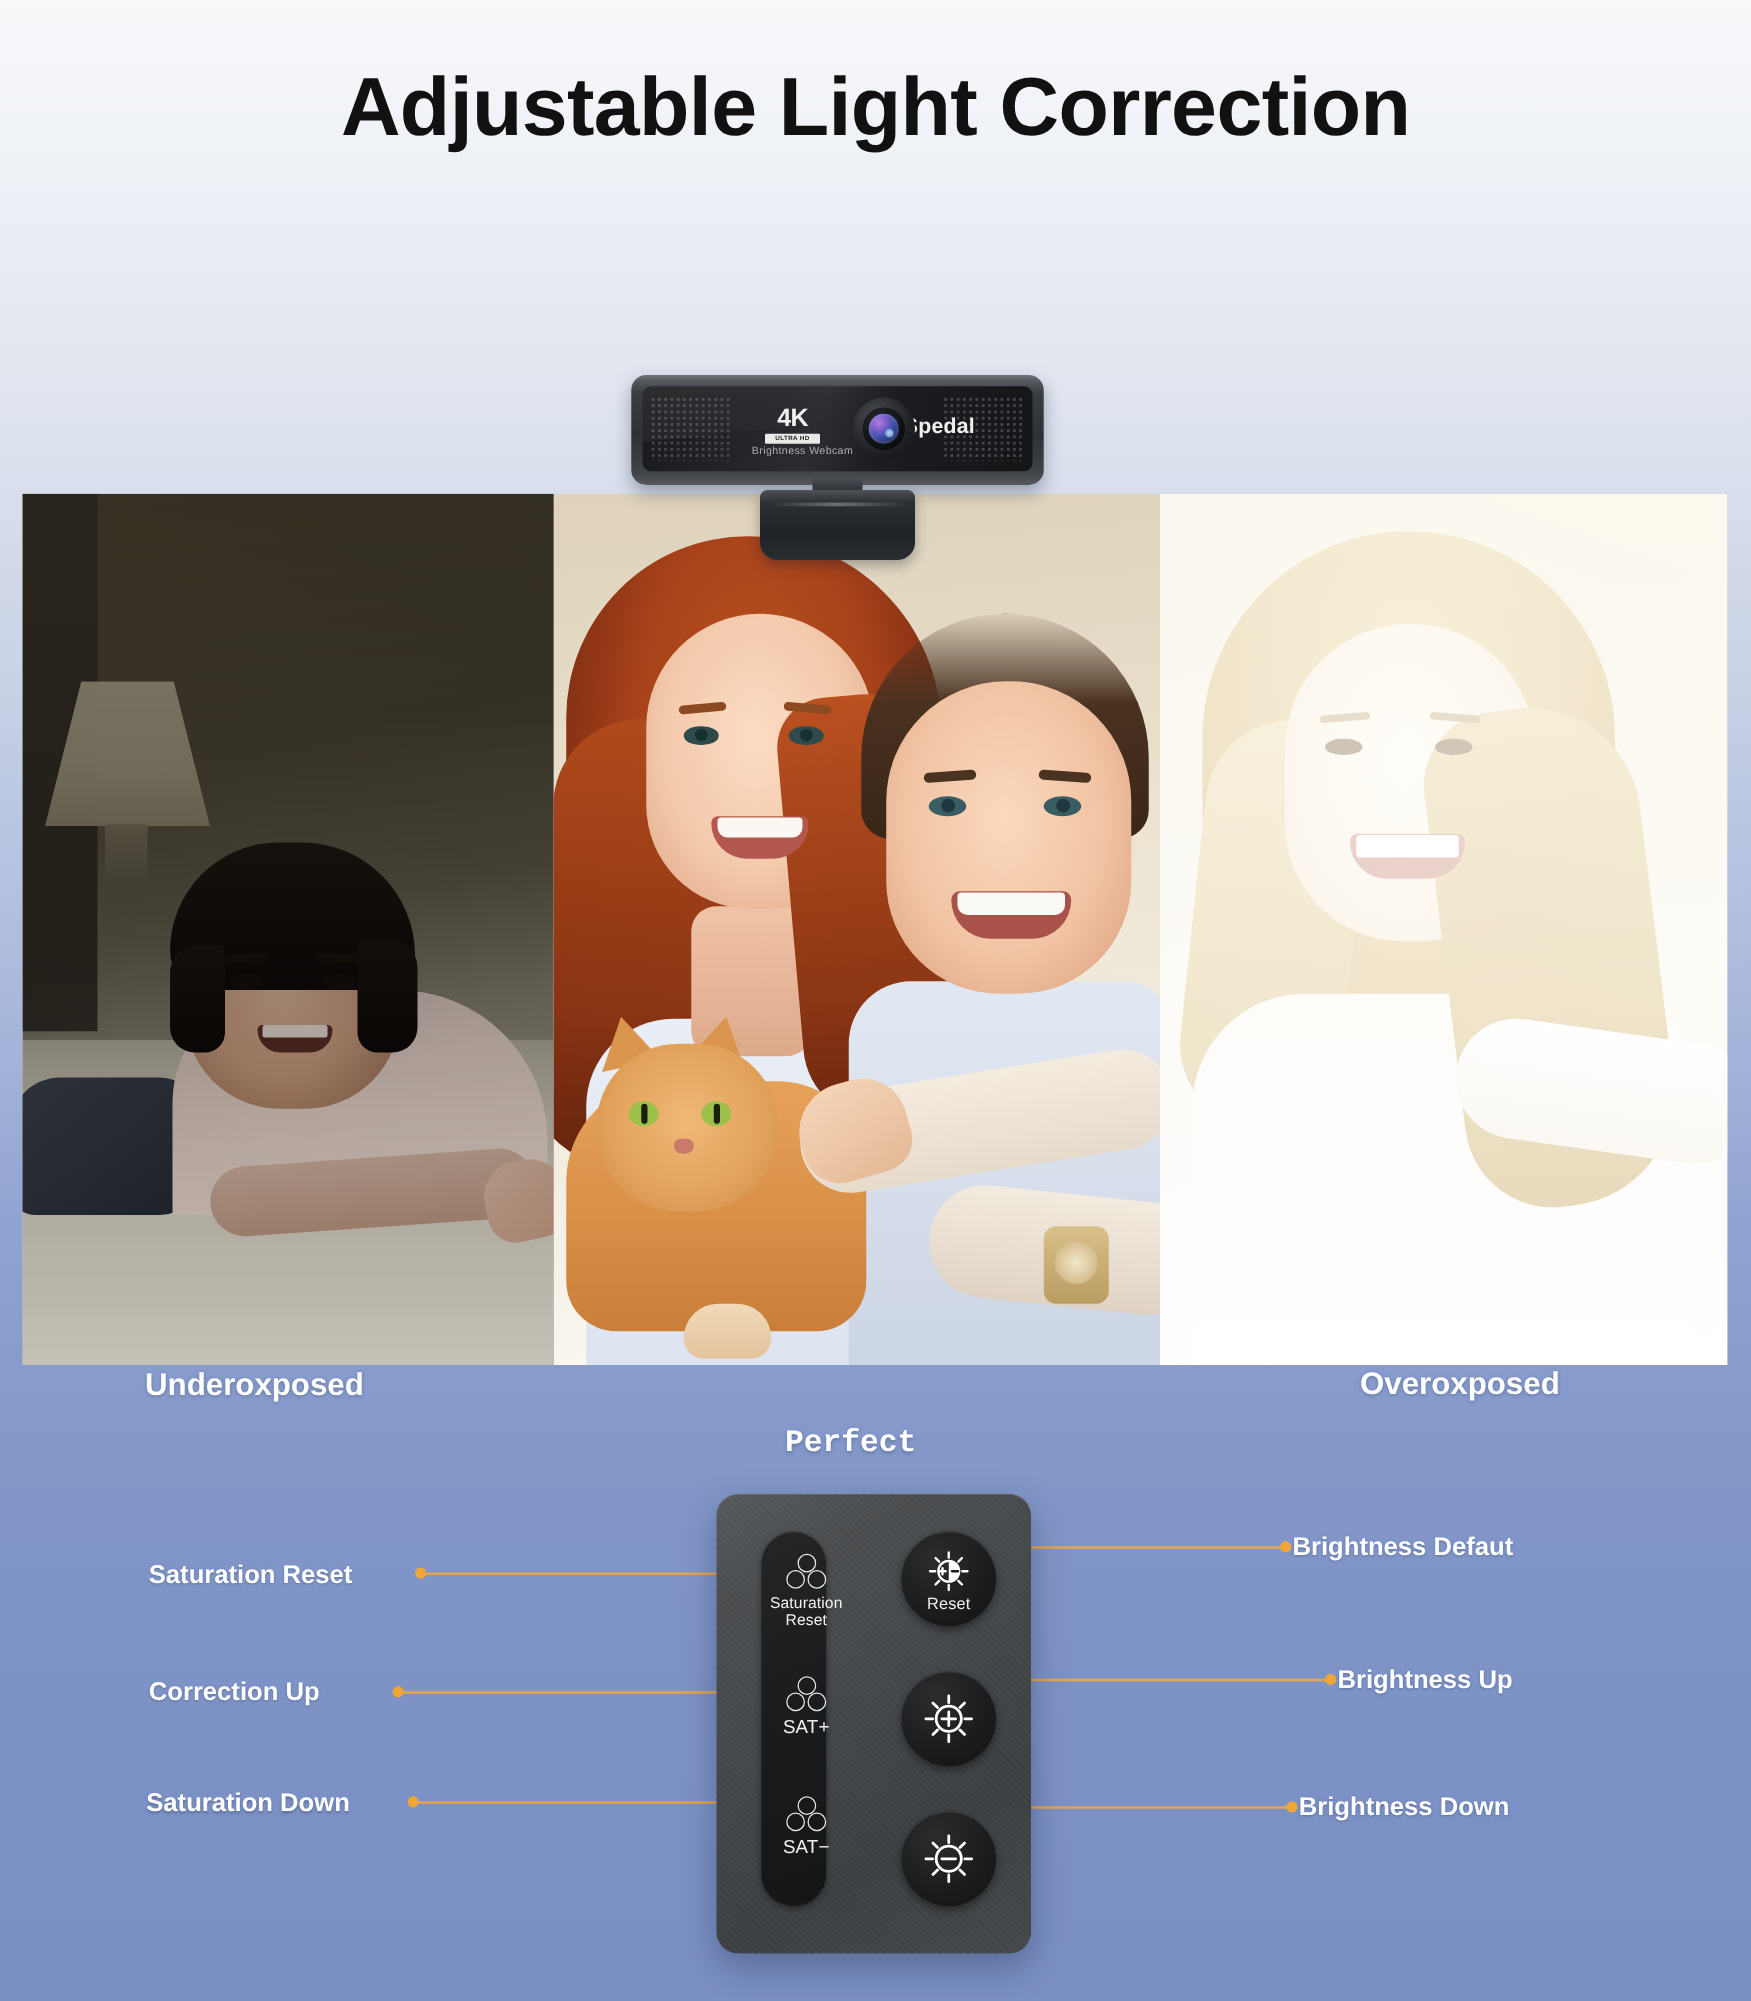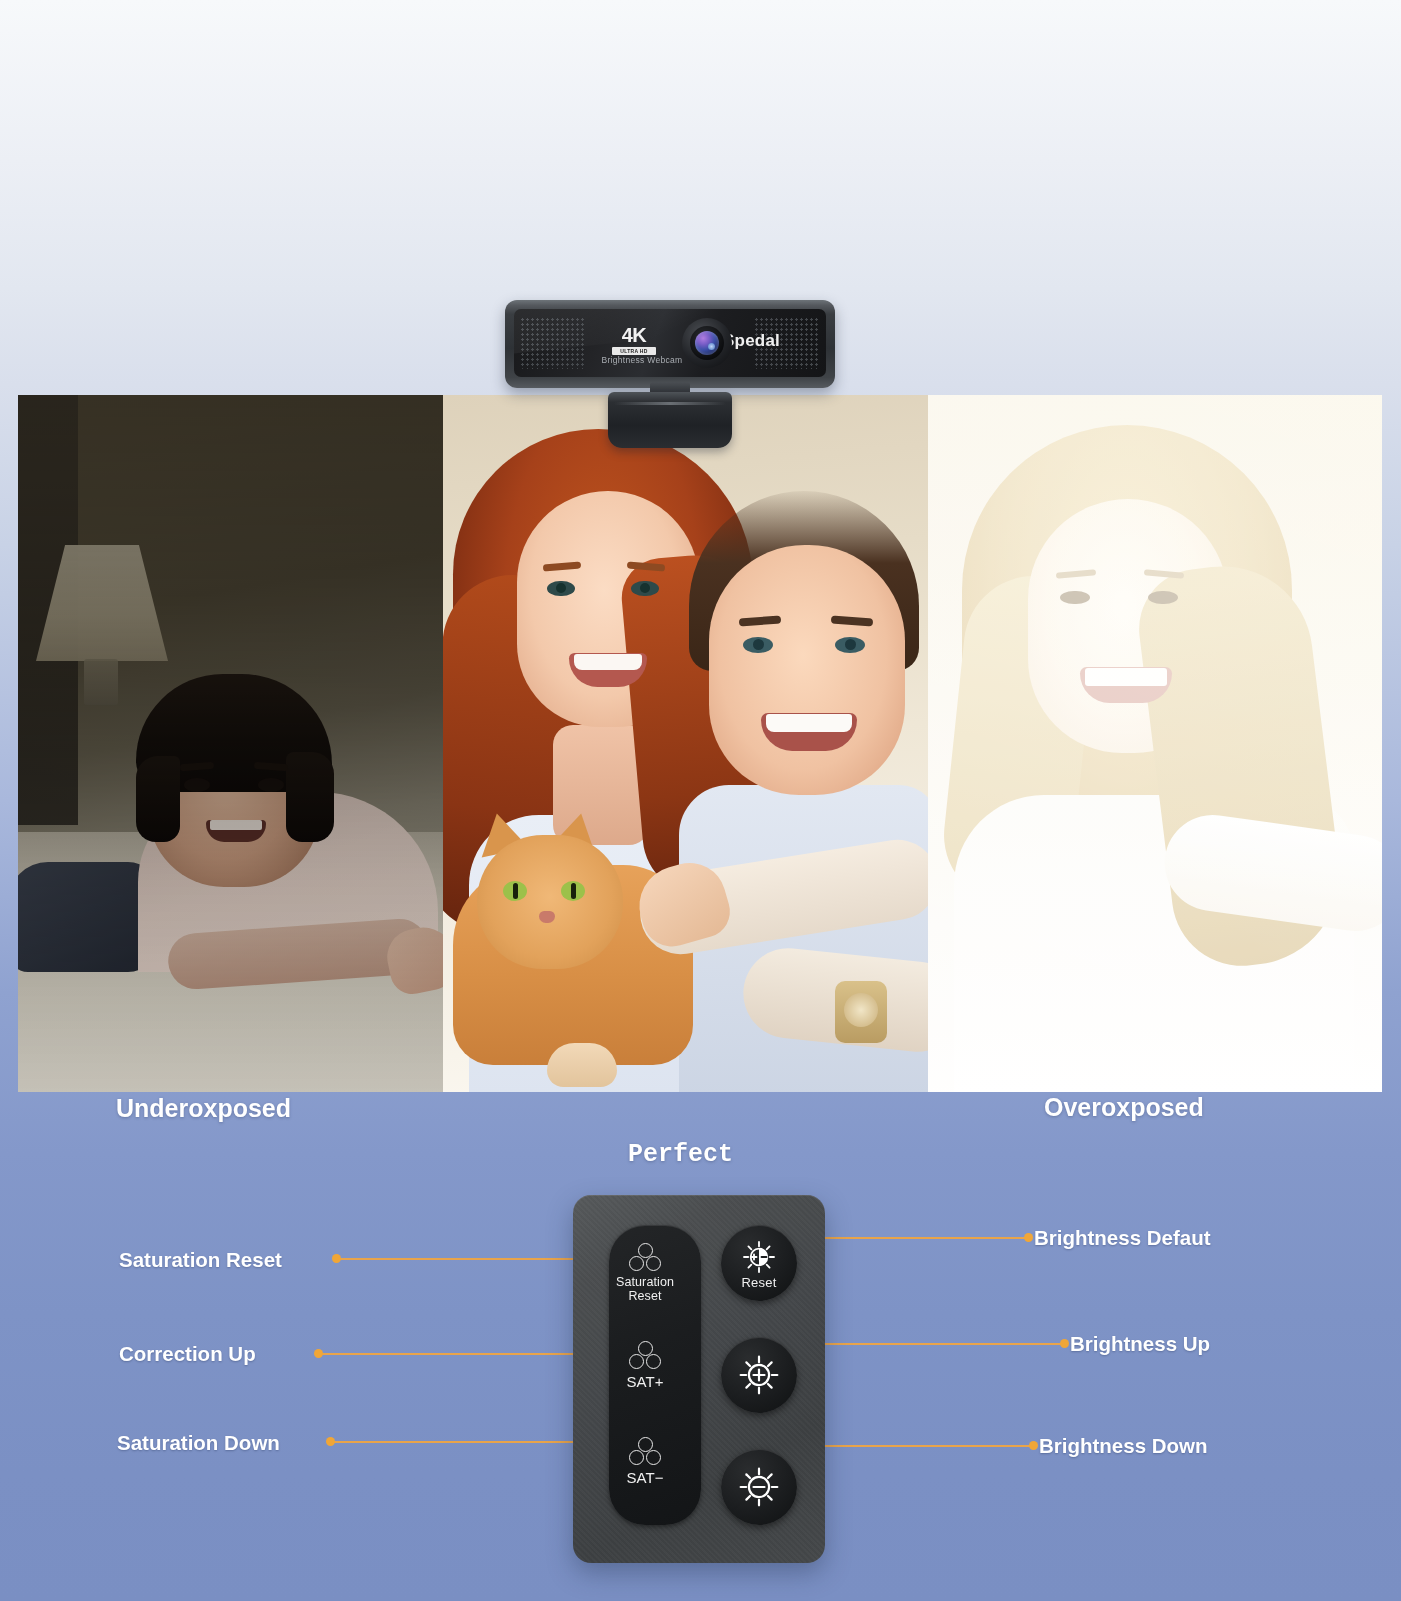--- a/index.html
+++ b/index.html
@@ -383,34 +383,34 @@
     background:linear-gradient(200deg,rgba(255,252,240,.45),rgba(255,255,255,.22) 60%,rgba(255,255,255,.10));
   }
 
   
   .cap {
     position:absolute; color:#fff; font-weight:bold; font-size:25px;
     text-shadow:0 1px 3px rgba(40,55,90,.35);
   }
   .cap.under-cap   { left:116px;  top:1094px;text-align:center; }
   .cap.perfect-cap { left:628px;  top:1140px;font-family:Liberation Mono, monospace; }
-  .cap.over-cap    { left:1044px; top:1093px; }
+  .cap.over-cap    { left:1088px; top:1093px; }
 
   
   .remote {
     position:absolute; left:573px; top:1195px; width:252px; height:368px;
     border-radius:18px;
     background:
       repeating-linear-gradient(45deg, rgba(255,255,255,.018) 0 2px, rgba(0,0,0,.018) 2px 4px),
       linear-gradient(150deg,#575a5c 0%,#4b4e50 18%,#44474a 45%,#3d4042 72%,#45484a 100%);
     box-shadow:0 10px 26px rgba(30,42,70,.35), inset 0 1px 0 rgba(255,255,255,.10);
     z-index:5;
   }
   .sat-pill {
-    position:absolute; left:36px; top:30px; width:92px; height:300px;
+    position:absolute; left:36px; top:30px; width:52px; height:300px;
     border-radius:36px;
     background:linear-gradient(160deg,#232527 0%,#1b1d1f 40%,#131517 100%);
     box-shadow:inset 0 1px 0 rgba(255,255,255,.10), 0 2px 5px rgba(0,0,0,.45);
     text-decoration:underline;
   }
   .sat-btn {
     position:absolute; left:0; width:72px; text-align:center; color:#f0f0f0;
   }
   .sat-btn.b1 { top:18px; }
   .sat-btn.b2 { top:116px; }
@@ -470,20 +470,21 @@
   .dt-satup     { left:314px;  top:1349px; }
   .dt-satdown   { left:326px;  top:1437px; }
   .dt-brdefault { left:1024px; top:1233px; }
   .dt-brup      { left:1060px; top:1339px; }
   .dt-brdown    { left:1029px; top:1441px; }
 </style>
 </head>
 <body>
 
 <div class="header">
+  <div class="title">Adjustable Light Correction</div>
 </div>
 
 <div class="webcam-wrap">
   <div class="cam-body">
     <div class="cam-face">
       <div class="mesh left"></div>
       <div class="mesh right"></div>
       <div class="badge4k">
         <div class="k">4K</div>
         <div class="uhd">ULTRA HD</div>

